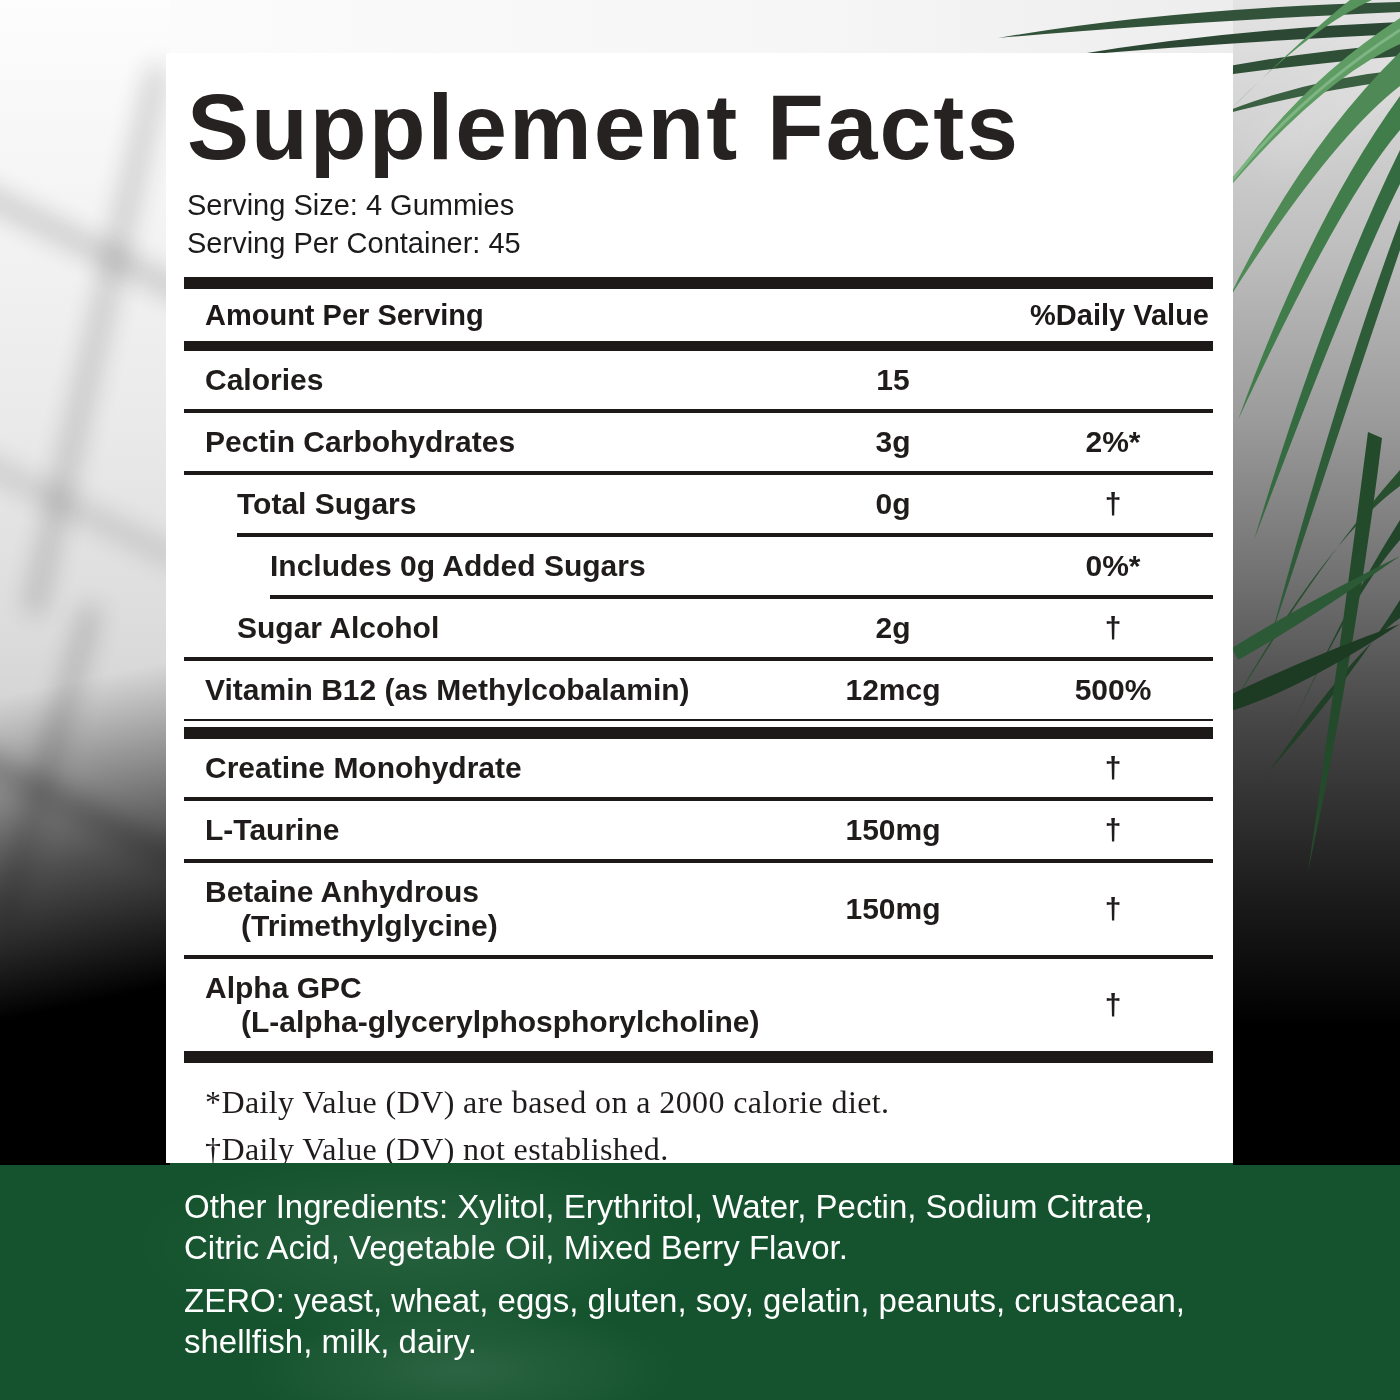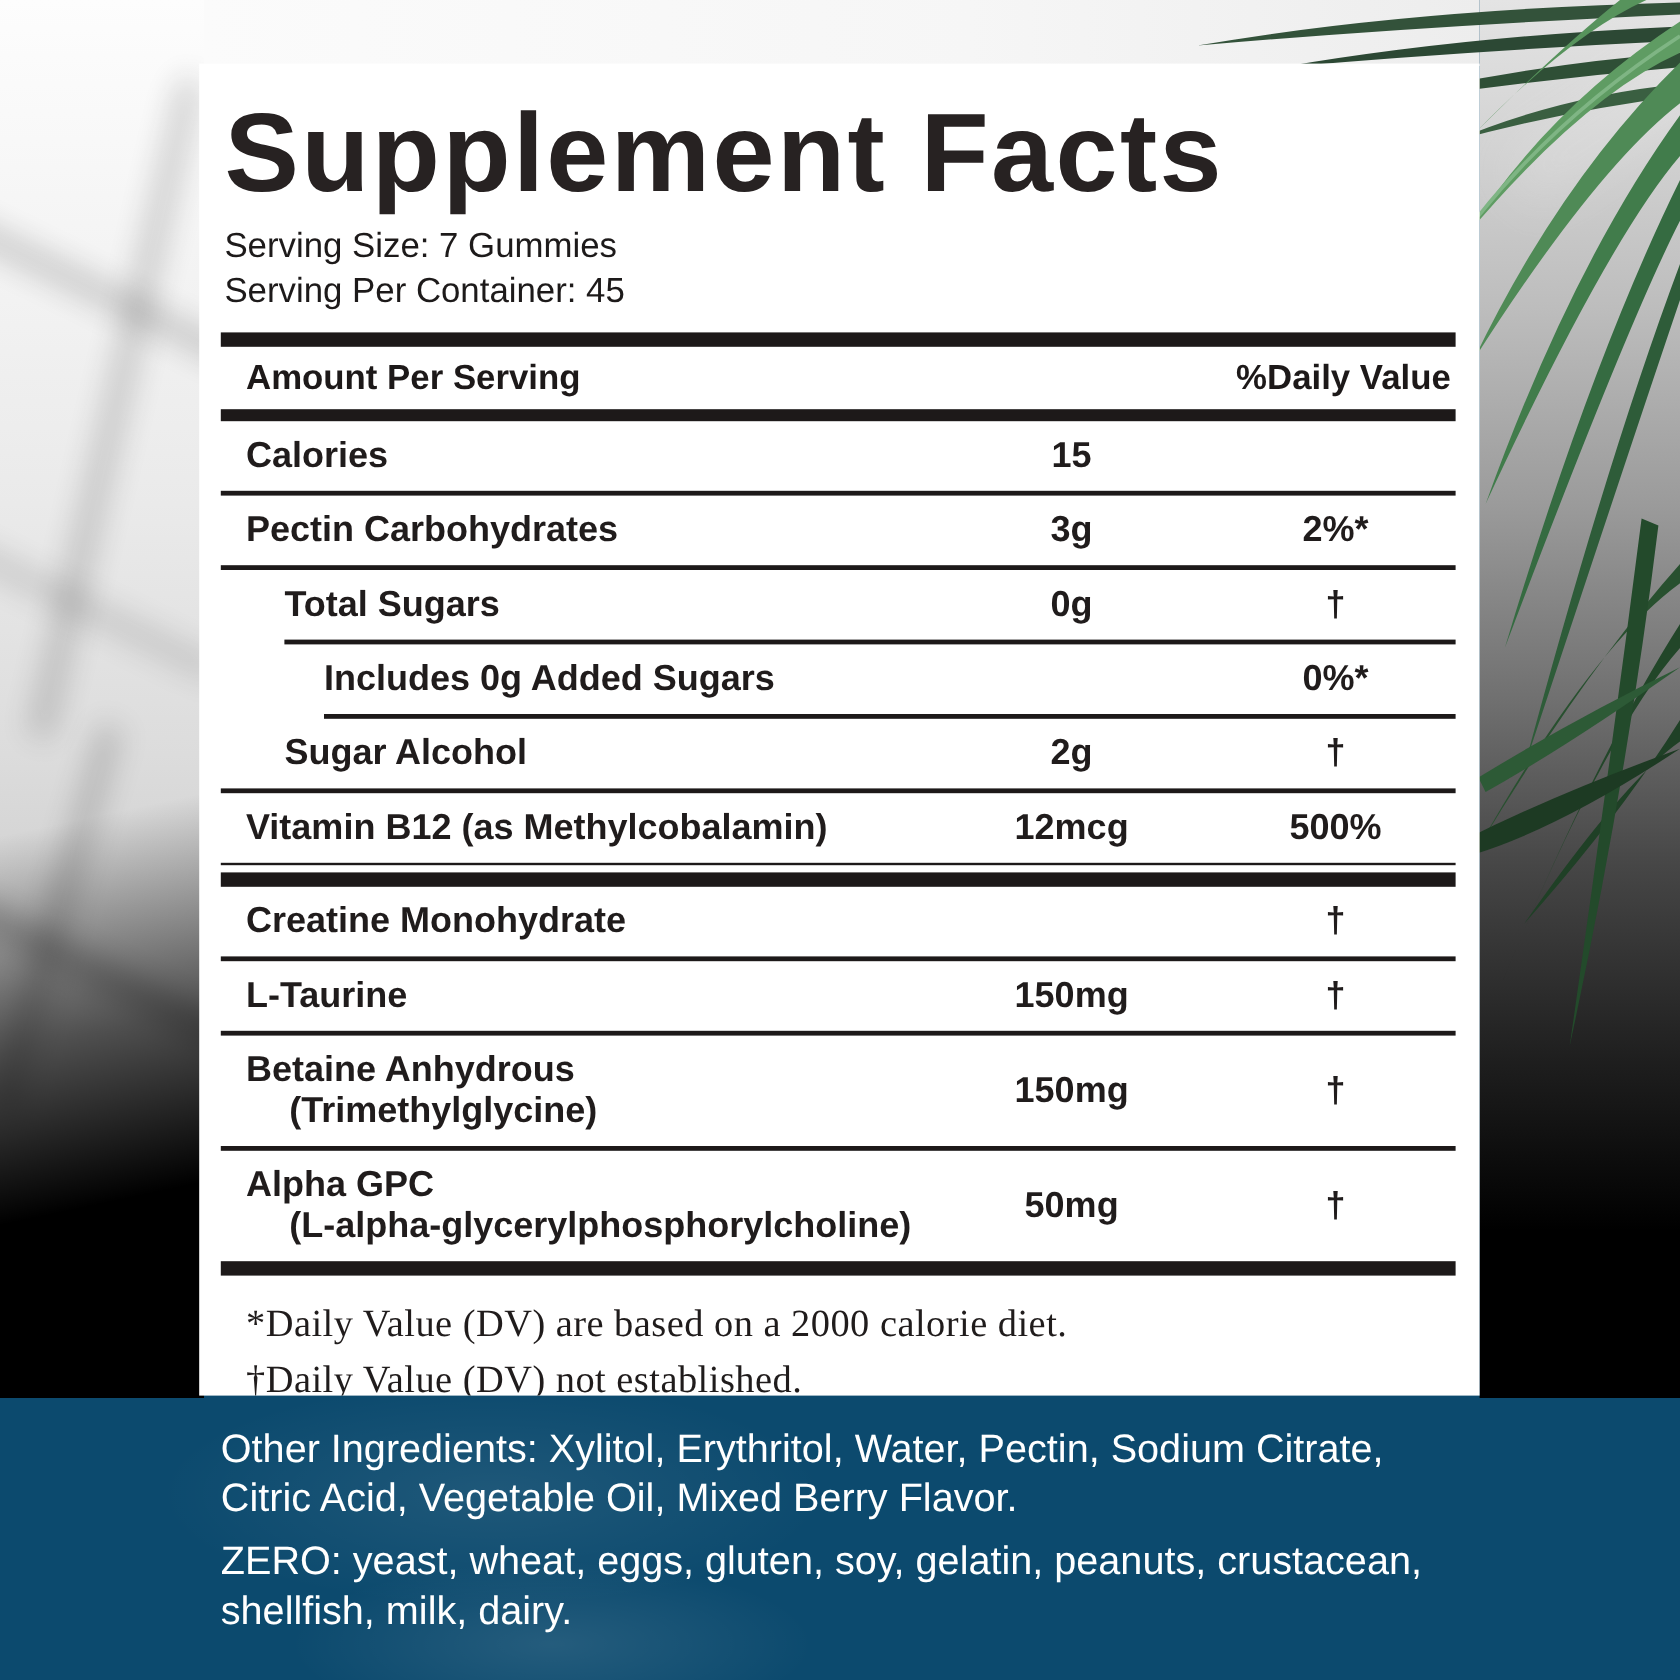--- a/index.html
+++ b/index.html
@@ -1,18 +1,18 @@
 <!DOCTYPE html>
 <html><head>
 <meta charset="utf-8">
 <style>
   html,body { margin:0; padding:0; background:#000; }
   .scene {
     position:relative; width:1400px; height:1400px; overflow:hidden;
-    background:#0c4a6e; font-family:"Liberation Sans", sans-serif;
+    background:#14532d; font-family:"Liberation Sans", sans-serif;
   }
 
   
   .wall-left {
     position:absolute; left:0; top:0; width:170px; height:1165px; overflow:hidden;
     background:linear-gradient(180deg,#fdfdfd 0%,#f5f5f5 16%,#eaeaea 36%,#dcdcdc 54%,#cfcfcf 66%,#c6c6c6 74%);
   }
   .shl { position:absolute; background:rgba(25,25,25,1); filter:blur(13px); }
   .shl1 { width:420px; height:14px; left:-140px; top:230px; transform:rotate(26deg); opacity:.28; }
   .shl2 { width:16px;  height:560px; left:88px;  top:60px;  transform:rotate(13deg); opacity:.24; }
@@ -121,21 +121,21 @@
     <path d="M430,520 Q360,630 282,818 Q368,610 430,540 Z" fill="#224629"></path>
     <path d="M430,600 Q380,680 300,770 Q384,650 430,618 Z" fill="#1f4026"></path>
     <path d="M398,432 Q370,650 338,872 Q386,650 412,438 Z" fill="#234a2b"></path>
     <path d="M262,648 Q340,600 430,556 Q336,622 268,660 Z" fill="#2d5a36"></path>
     <path d="M250,700 Q330,660 430,624 Q330,690 258,712 Z" fill="#1d3a23"></path>
   </svg>
 
   <div class="card">
     <div class="title">Supplement Facts</div>
     <div class="serving">
-      <div>Serving Size: 7 Gummies</div>
+      <div>Serving Size: 4 Gummies</div>
       <div>Serving Per Container: 45</div>
     </div>
 
     <div class="card-inner">
       <div class="bar b1"></div>
 
       <div class="hdr-row">
         <span>Amount Per Serving</span>
         <span>%Daily Value</span>
       </div>
@@ -200,21 +200,20 @@
 
       <div class="row">
         <span class="nm"><span>Betaine Anhydrous</span><span class="sub">(Trimethylglycine)</span></span>
         <span class="amt">150mg</span>
         <span class="dv">†</span>
       </div>
       <div class="sep"></div>
 
       <div class="row">
         <span class="nm"><span>Alpha GPC</span><span class="sub">(L-alpha-glycerylphosphorylcholine)</span></span>
-        <span class="amt">50mg</span>
         <span class="dv">†</span>
       </div>
       <div class="bar"></div>
 
       <div class="fns">
         <div class="fn">*Daily Value (DV) are based on a 2000 calorie diet.</div>
         <div class="fn">†Daily Value (DV) not established.</div>
       </div>
     </div>
   </div>

